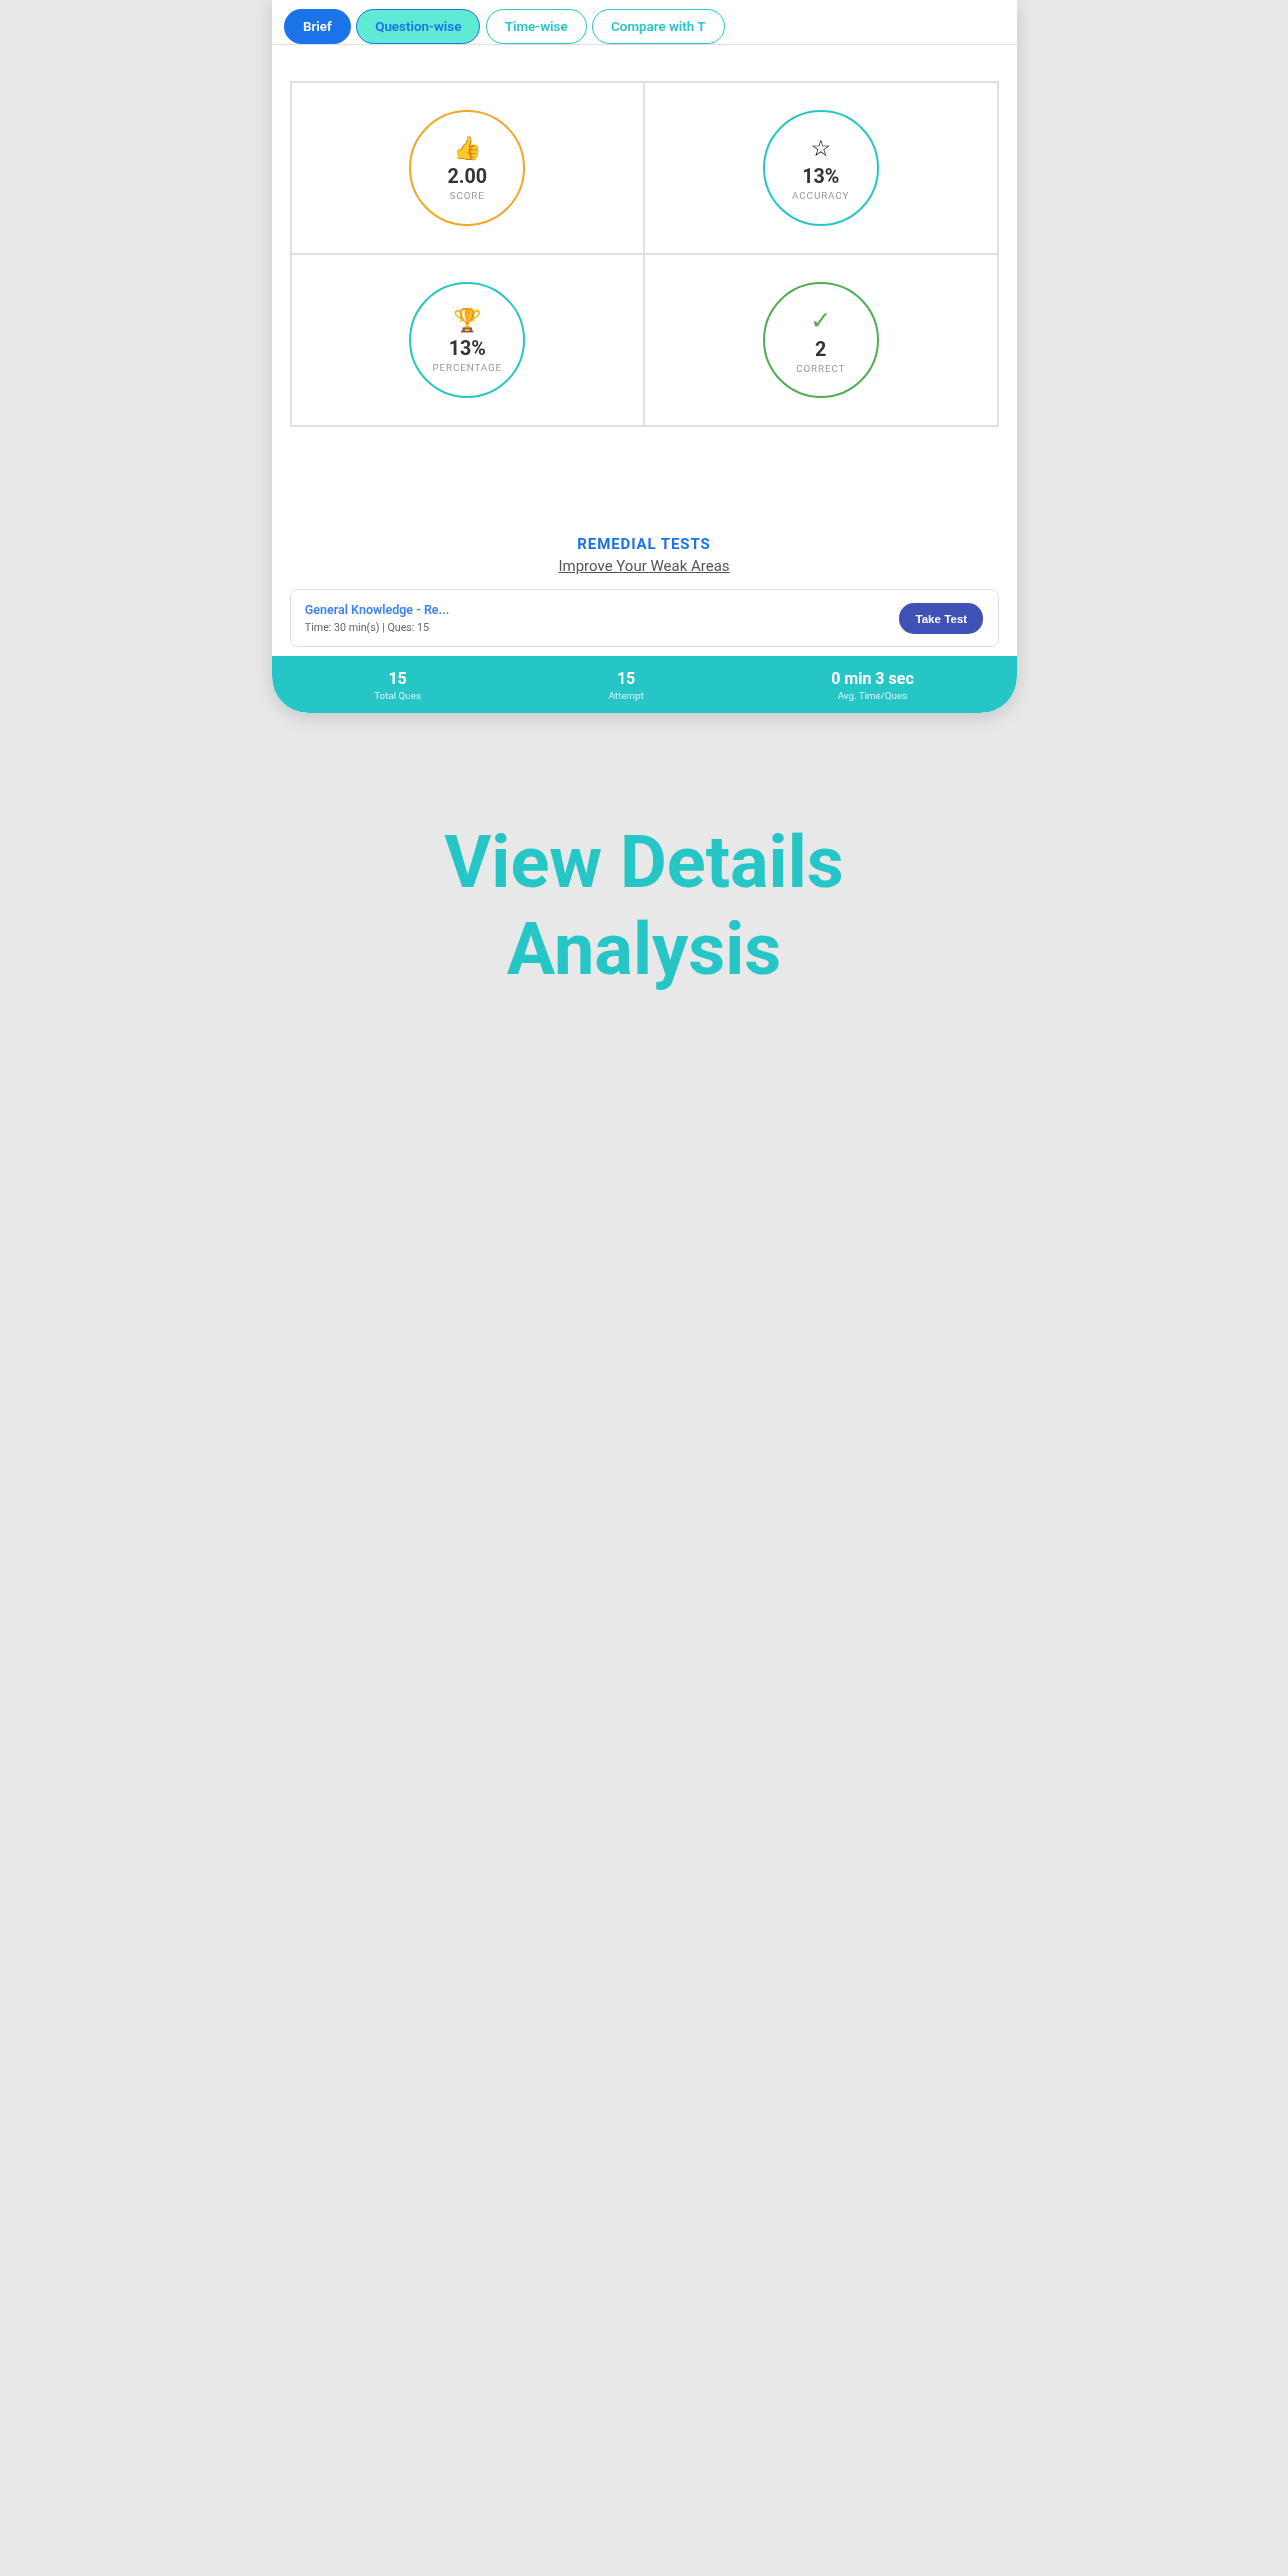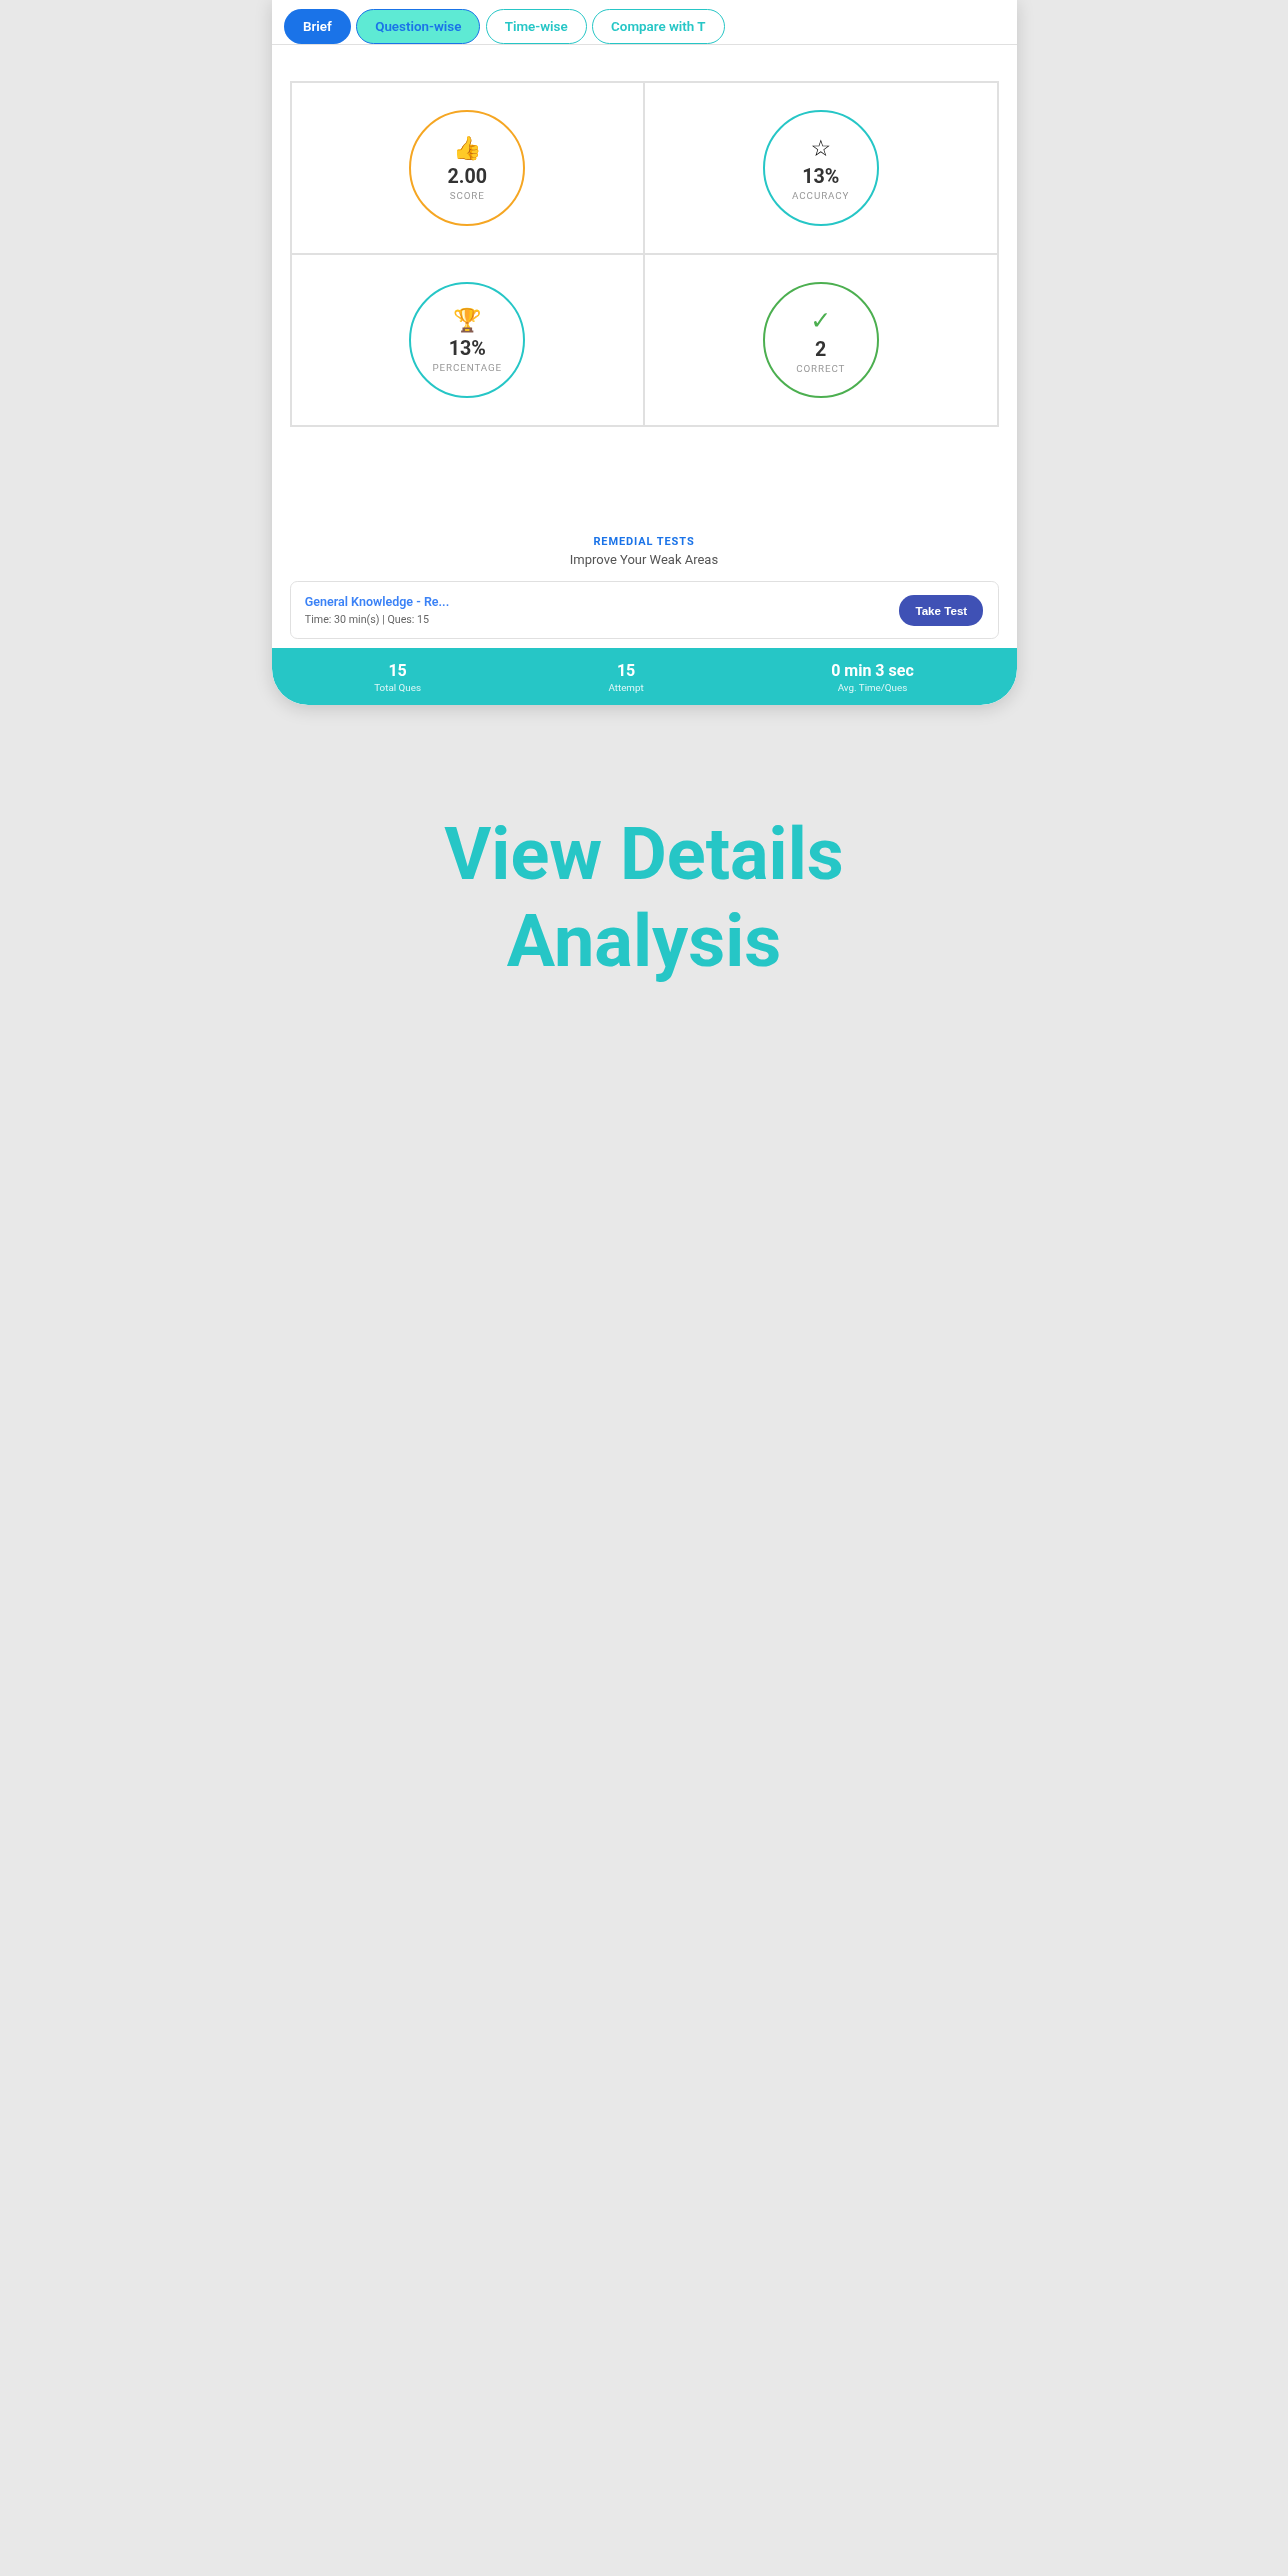--- a/index.html
+++ b/index.html
@@ -130,32 +130,33 @@
     }
 
     
     .remedial-section {
       padding: 18px 18px 9px 18px;
       background: #fff;
       text-align: center;
     }
 
     .remedial-title {
-      font-size: 11px;
+      font-size: 15px;
       font-weight: 700;
       color: #1a73e8;
       letter-spacing: 0.9px;
       text-transform: uppercase;
       margin-bottom: 3.6px;
     }
 
     .remedial-subtitle {
-      font-size: 13px;
+      font-size: 15px;
       color: #555;
       margin-bottom: 14.3px;
+      text-decoration: underline;
     }
 
     .remedial-card {
       background: #fff;
       border: 0.9px solid #e0e0e0;
       border-radius: 7.2px;
       padding: 12.5px 14.3px;
       display: flex;
       align-items: center;
       justify-content: space-between;

